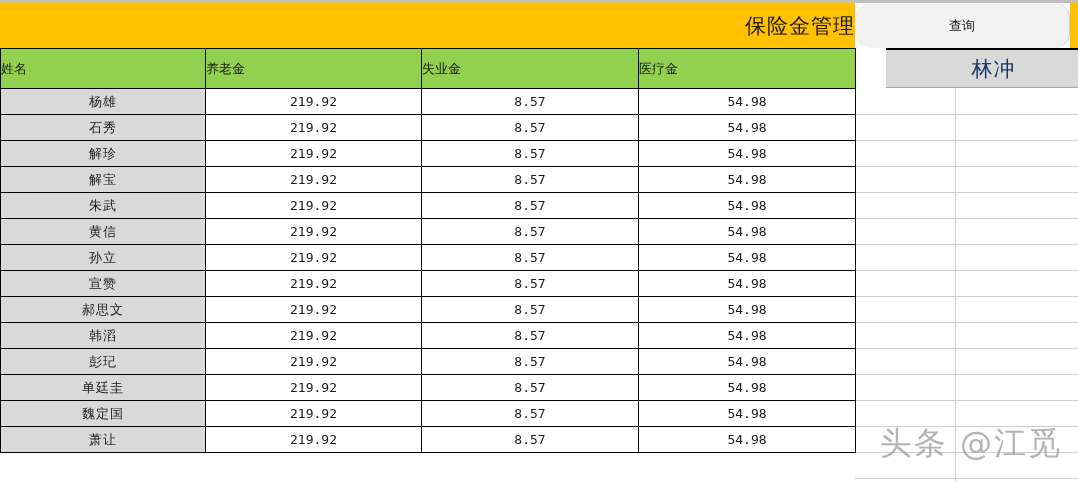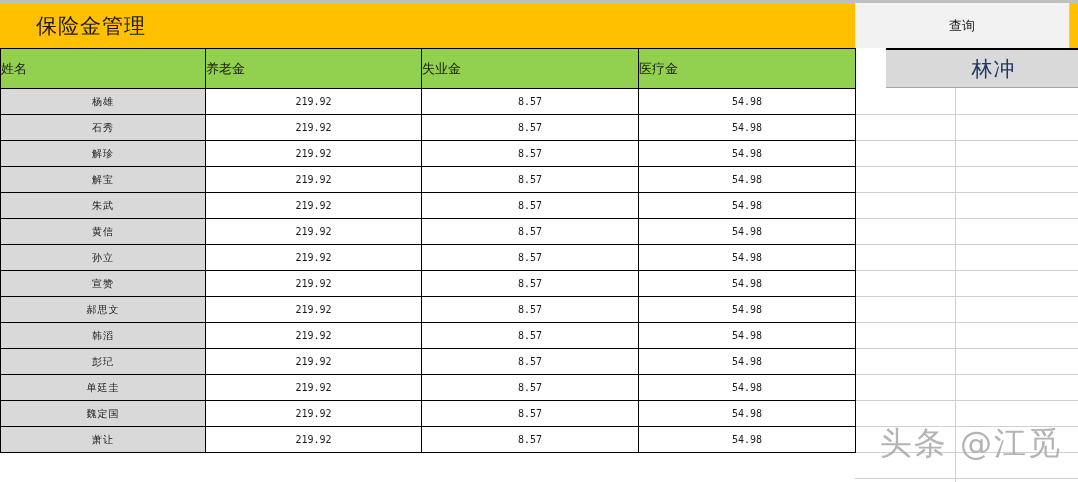--- a/index.html
+++ b/index.html
@@ -42,40 +42,42 @@
   .title-bar {
     position: absolute;
     left: 0;
     top: 3px;
     width: 855px;
     height: 45px;
     background: #FFC000;
     display: flex;
     align-items: center;
     padding-left: 36px;
+    justify-content: flex-end;
   }
   .title-text {
     font-size: 21px;
     color: #1a1a1a;
     letter-spacing: 1px;
     font-family: "DejaVu Sans", "Liberation Sans", sans-serif;
   }
 
   
   .query-cell {
     position: absolute;
     left: 855px;
     top: 3px;
     width: 215px;
     height: 45px;
     background: #F2F2F2;
     display: flex;
     align-items: center;
     justify-content: center;
     border-right: 1px solid #cccccc;
+    border-radius: 15px;
   }
   .query-text {
     font-size: 13px;
     color: #1a1a1a;
   }
 
   
   .right-orange {
     position: absolute;
     left: 1070px;
@@ -128,21 +130,21 @@
     font-weight: normal;
     font-size: 13px;
     color: #1a1a1a;
     text-align: left;
     font-family: "DejaVu Sans", "Liberation Sans", sans-serif;
   }
 
   .tbl td {
     height: 26px;
     border: 1px solid #000000;
-    font-size: 10px;
+    font-size: 13px;
     color: #1a1a1a;
     text-align: center;
     font-family: "DejaVu Sans Mono", "Liberation Mono", monospace;
     background: #ffffff;
   }
   .tbl td.name-cell {
     background: #D9D9D9;
     font-family: "DejaVu Sans", "Liberation Sans", sans-serif;
     letter-spacing: 1px;
   }

